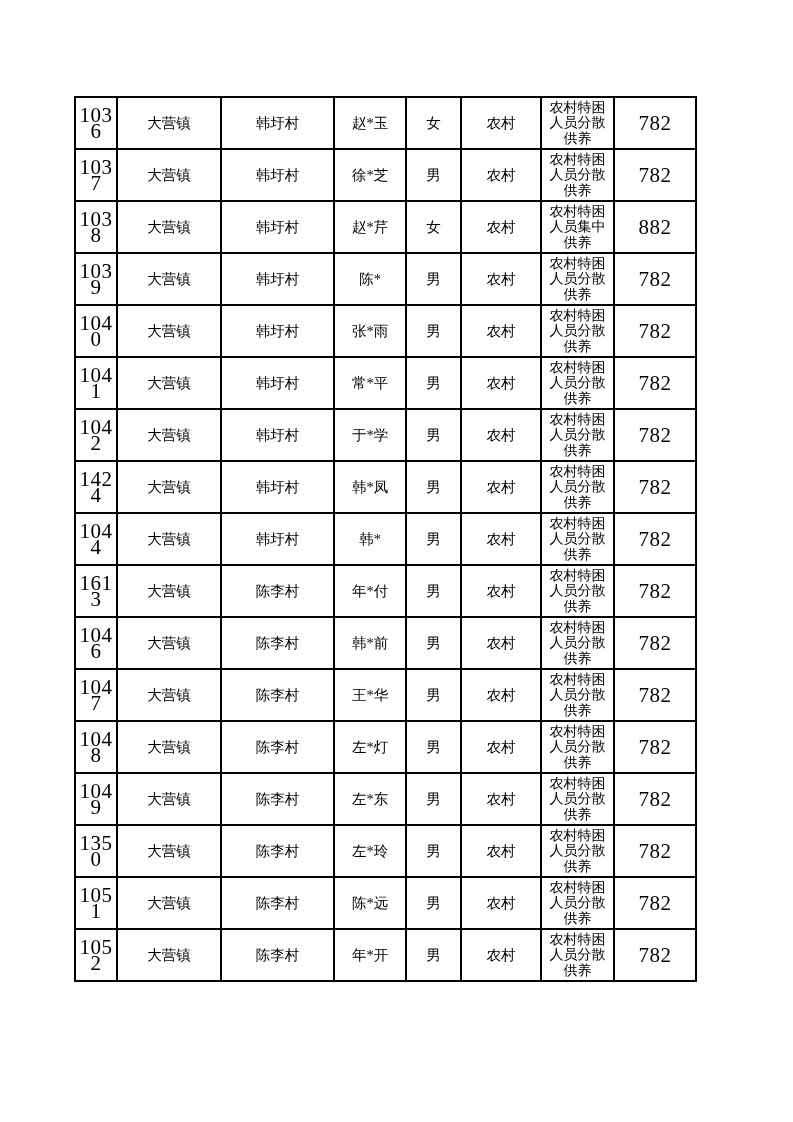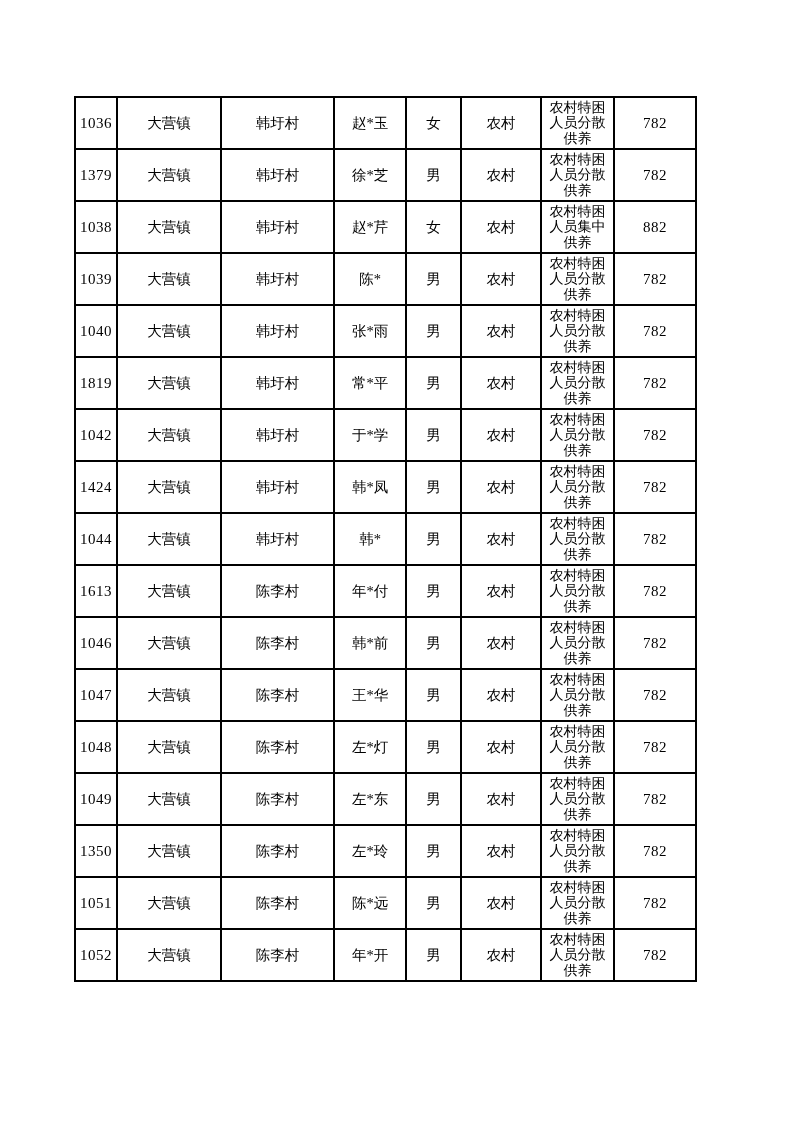--- a/index.html
+++ b/index.html
@@ -28,21 +28,21 @@
     vertical-align: middle;
     font-size: 14.5px;
     line-height: 16px;
     padding: 0;
     height: 50px;
     overflow: hidden;
     word-break: break-all;
   }
   table.roster td.col-seq,
   table.roster td.col-amount {
-    font-size: 15px;
+    font-size: 21px;
     letter-spacing: 0.5px;
     margin-left: 28px;
   }
   table.roster td.col-support-type {
     padding: 0 3px;
     font-size: 14px;
     line-height: 15.5px;
   }
 </style>
 </head>
@@ -65,21 +65,21 @@
           <td class="col-seq">1036</td>
           <td class="col-town">大营镇</td>
           <td class="col-village">韩圩村</td>
           <td class="col-name">赵*玉</td>
           <td class="col-gender">女</td>
           <td class="col-area">农村</td>
           <td class="col-support-type">农村特困人员分散供养</td>
           <td class="col-amount">782</td>
         </tr>
         <tr>
-          <td class="col-seq">1379</td>
+          <td class="col-seq">1037</td>
           <td class="col-town">大营镇</td>
           <td class="col-village">韩圩村</td>
           <td class="col-name">徐*芝</td>
           <td class="col-gender">男</td>
           <td class="col-area">农村</td>
           <td class="col-support-type">农村特困人员分散供养</td>
           <td class="col-amount">782</td>
         </tr>
         <tr>
           <td class="col-seq">1038</td>
@@ -105,21 +105,21 @@
           <td class="col-seq">1040</td>
           <td class="col-town">大营镇</td>
           <td class="col-village">韩圩村</td>
           <td class="col-name">张*雨</td>
           <td class="col-gender">男</td>
           <td class="col-area">农村</td>
           <td class="col-support-type">农村特困人员分散供养</td>
           <td class="col-amount">782</td>
         </tr>
         <tr>
-          <td class="col-seq">1819</td>
+          <td class="col-seq">1041</td>
           <td class="col-town">大营镇</td>
           <td class="col-village">韩圩村</td>
           <td class="col-name">常*平</td>
           <td class="col-gender">男</td>
           <td class="col-area">农村</td>
           <td class="col-support-type">农村特困人员分散供养</td>
           <td class="col-amount">782</td>
         </tr>
         <tr>
           <td class="col-seq">1042</td>

